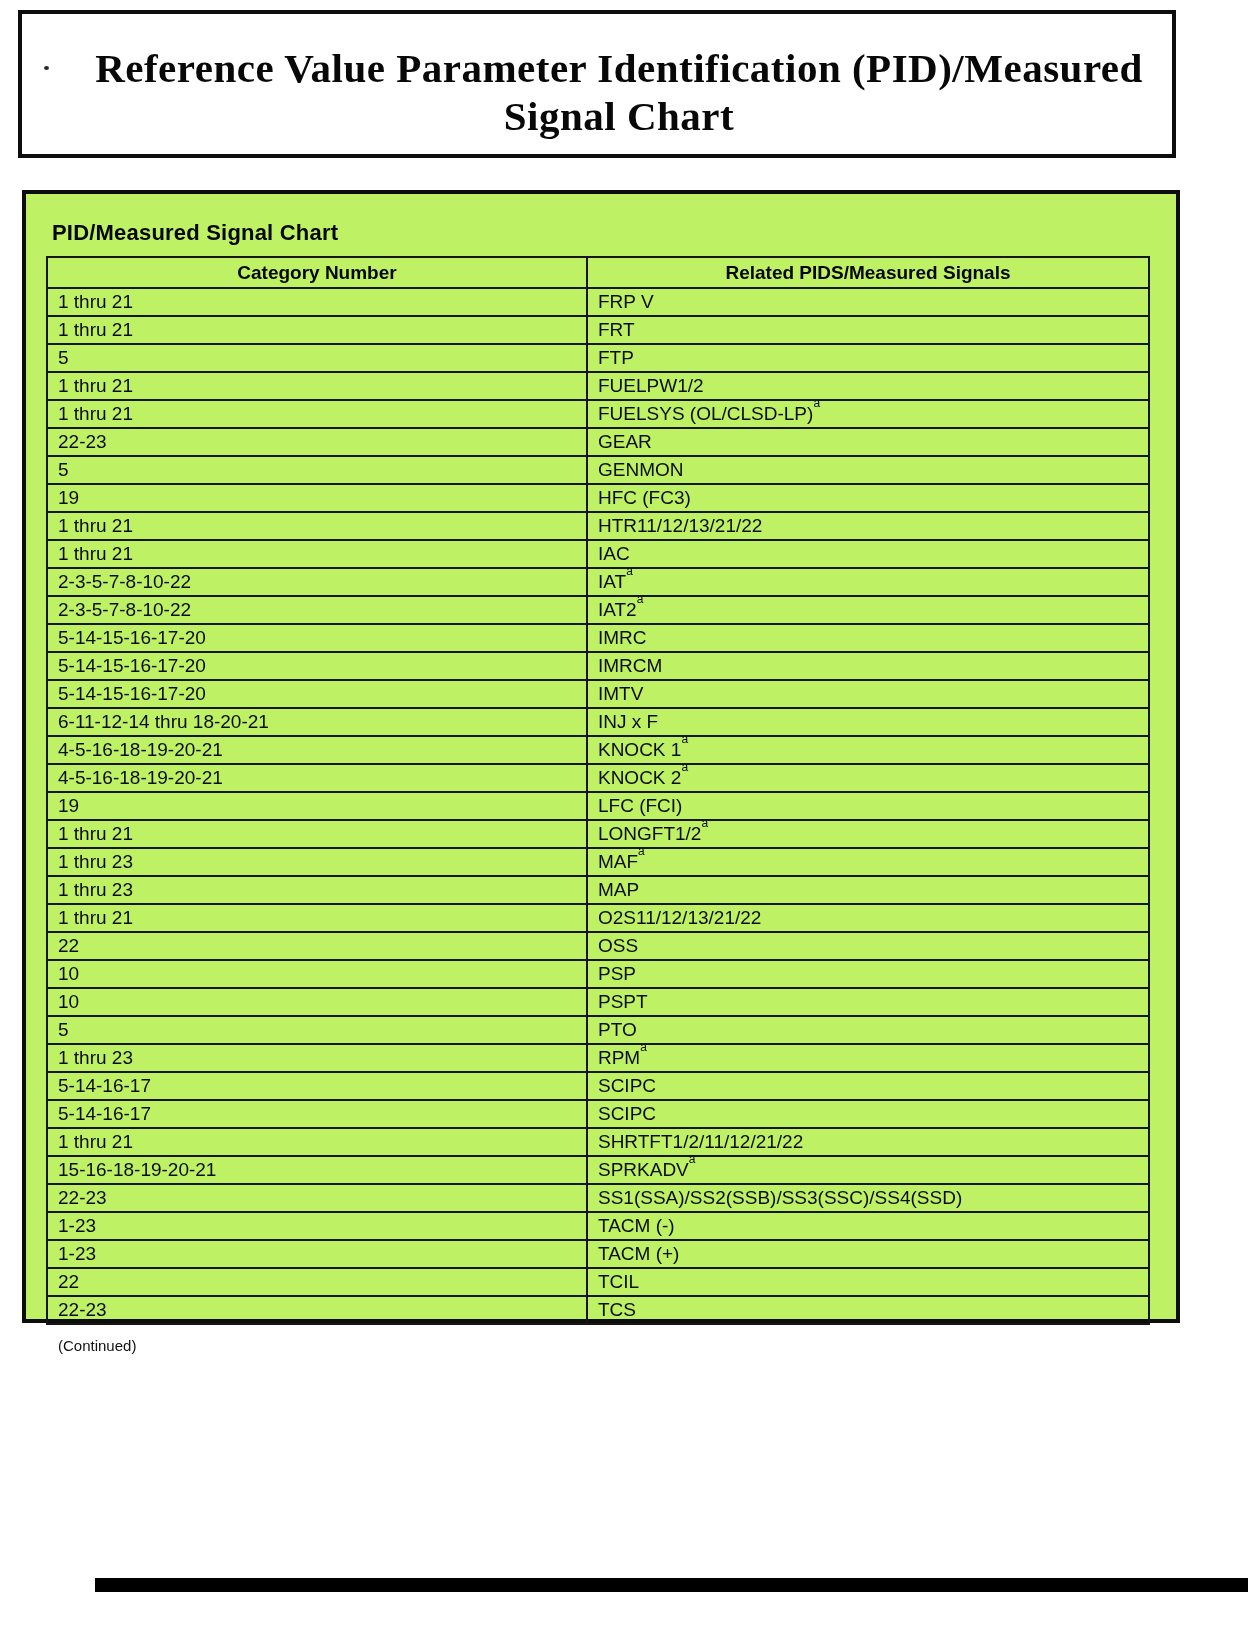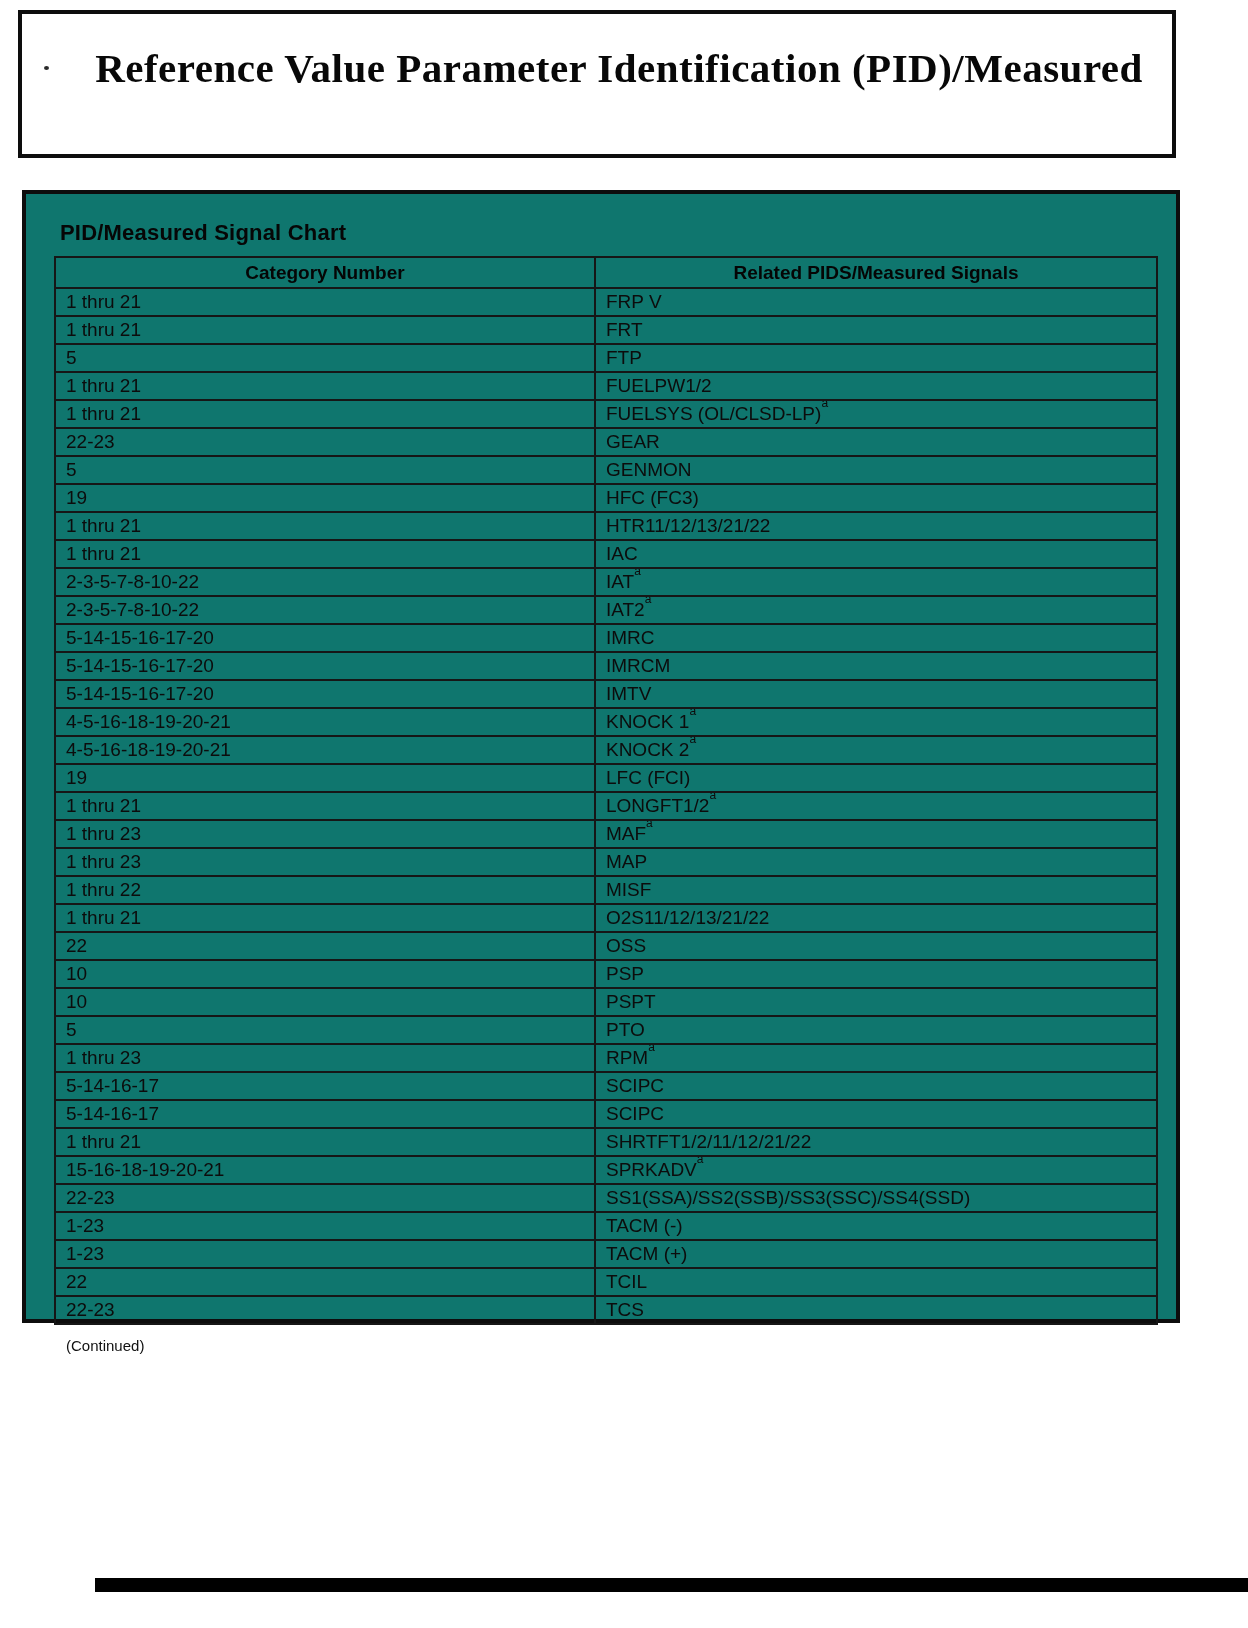--- a/index.html
+++ b/index.html
@@ -41,22 +41,21 @@
     background: #2a2a2a;
     border-radius: 50%;
   }
   .main-box {
     position: absolute;
     left: 22px;
     top: 190px;
     width: 1158px;
     height: 1133px;
     border: 4px solid #0d0d0d;
-    background: #0f766e;
-    padding-left: 8px;
+    background: #bef264;
   }
   .section-heading {
     margin: 26px 0 10px 26px;
     font-size: 22px;
     font-weight: bold;
     letter-spacing: 0.2px;
     color: #060606;
   }
   table.signal-table {
     margin-left: 20px;
@@ -106,20 +105,21 @@
     height: 14px;
     background: #000000;
   }
 </style>
 </head>
 <body>
 
 <div class="title-box">
   <div class="page-title">
     <span>Reference Value Parameter Identification (PID)/Measured</span><br>
+    <span>Signal Chart</span>
   </div>
 </div>
 
 <div class="scan-dot"></div>
 
 <div class="main-box">
   <div class="section-heading">PID/Measured Signal Chart</div>
   <table class="signal-table">
     <colgroup>
       <col class="col-category">
@@ -186,20 +186,24 @@
         </tr>
         <tr>
           <td>5-14-15-16-17-20</td>
           <td>IMRCM</td>
         </tr>
         <tr>
           <td>5-14-15-16-17-20</td>
           <td>IMTV</td>
         </tr>
         <tr>
+          <td>6-11-12-14 thru 18-20-21</td>
+          <td>INJ x F</td>
+        </tr>
+        <tr>
           <td>4-5-16-18-19-20-21</td>
           <td>KNOCK 1<sup>a</sup></td>
         </tr>
         <tr>
           <td>4-5-16-18-19-20-21</td>
           <td>KNOCK 2<sup>a</sup></td>
         </tr>
         <tr>
           <td>19</td>
           <td>LFC (FCI)</td>
@@ -208,24 +212,20 @@
           <td>1 thru 21</td>
           <td>LONGFT1/2<sup>a</sup></td>
         </tr>
         <tr>
           <td>1 thru 23</td>
           <td>MAF<sup>a</sup></td>
         </tr>
         <tr>
           <td>1 thru 23</td>
           <td>MAP</td>
-        </tr>
-        <tr>
-          <td>1 thru 22</td>
-          <td>MISF</td>
         </tr>
         <tr>
           <td>1 thru 21</td>
           <td>O2S11/12/13/21/22</td>
         </tr>
         <tr>
           <td>22</td>
           <td>OSS</td>
         </tr>
         <tr>

